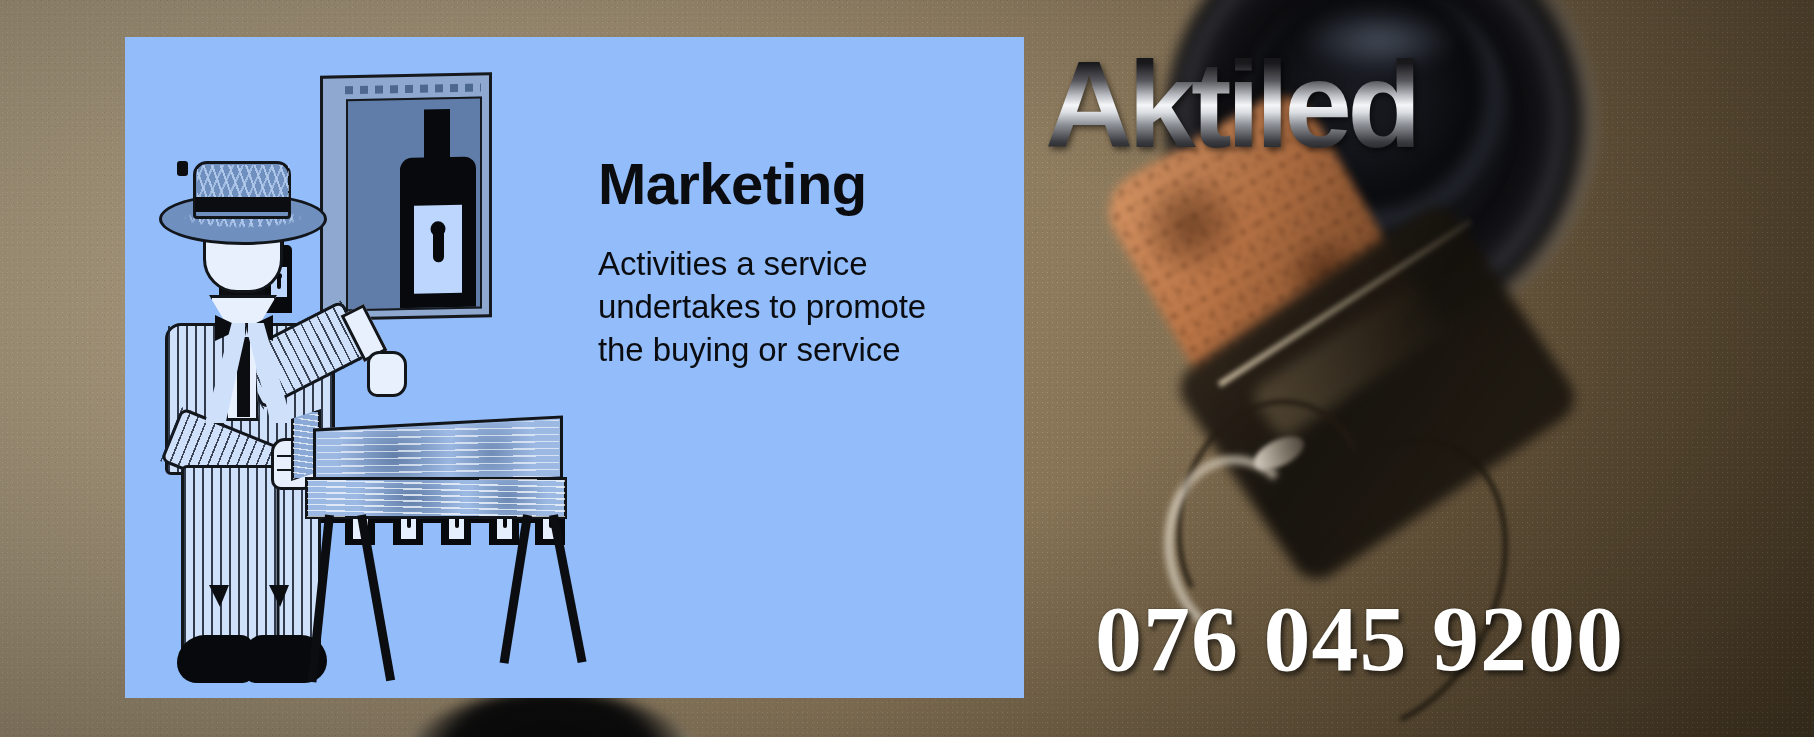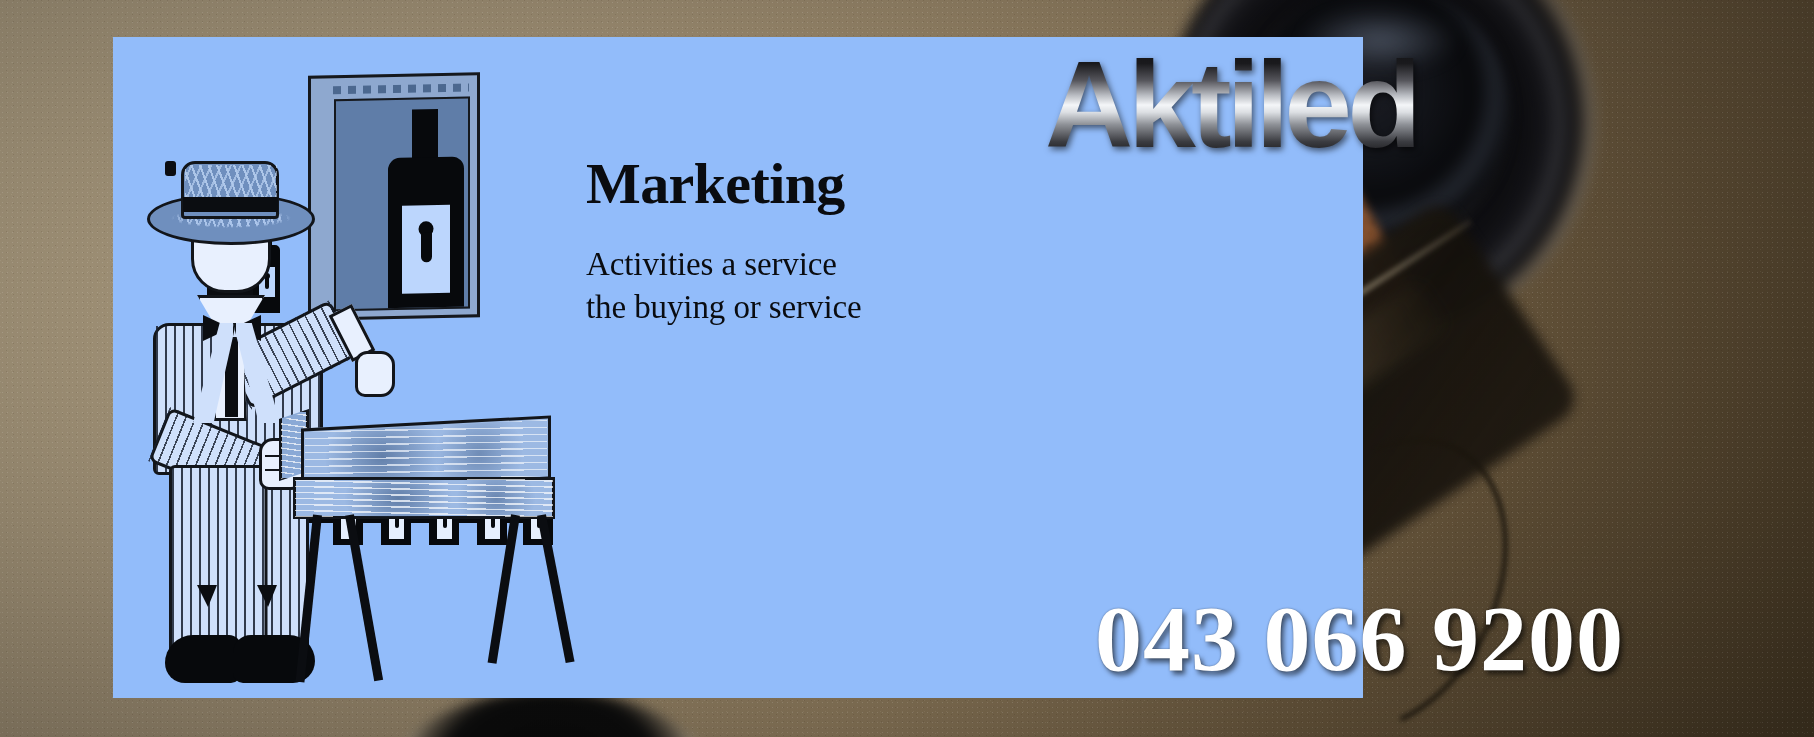--- a/index.html
+++ b/index.html
@@ -200,27 +200,26 @@
       radial-gradient(ellipse at 50% 40%,
         #090909 0%, #0d0d0d 46%,
         #6a6050 58%, #c7bda8 66%,
         #8e8472 74%, rgba(90,78,60,0) 92%);
     filter: blur(6px);
   }
 
   
   .card {
     position: absolute;
-    left: 113px;
+    left: 125px;
     top: 37px;
-    width: 1250px;
+    width: 899px;
     height: 661px;
     background: #92bcfa;
     overflow: hidden;
-    font-family: Liberation Serif, serif;
   }
 
   
   .illus {
     position: absolute;
     left: 0; top: 0;
     width: 520px; height: 661px;
   }
 
   
@@ -707,22 +706,23 @@
       <div class="leg leg1"></div>
       <div class="leg leg2"></div>
       <div class="leg leg3"></div>
       <div class="leg leg4"></div>
     </div>
 
     <div class="text-col">
       <h1 class="word">Marketing</h1>
       <div class="defn">
         <div>Activities a service</div>
+        <div>undertakes to promote</div>
         <div>the buying or service</div>
       </div>
     </div>
   </div>
 
   <div class="wordmark"><span>Aktiled</span><span class="flip">V</span></div>
 
-  <div class="phone">043 066 9200</div>
+  <div class="phone">076 045 9200</div>
 
 </div>
 
 </body></html>

